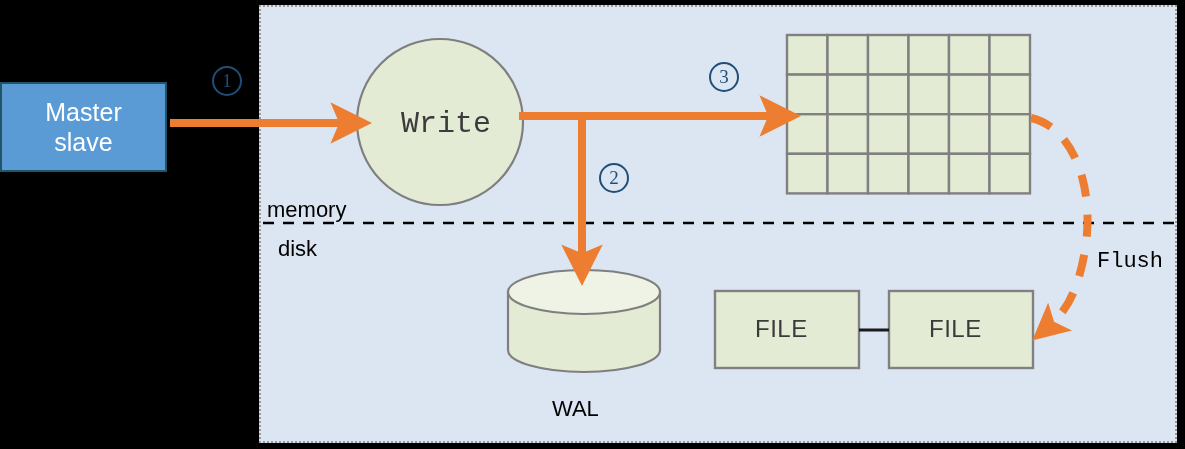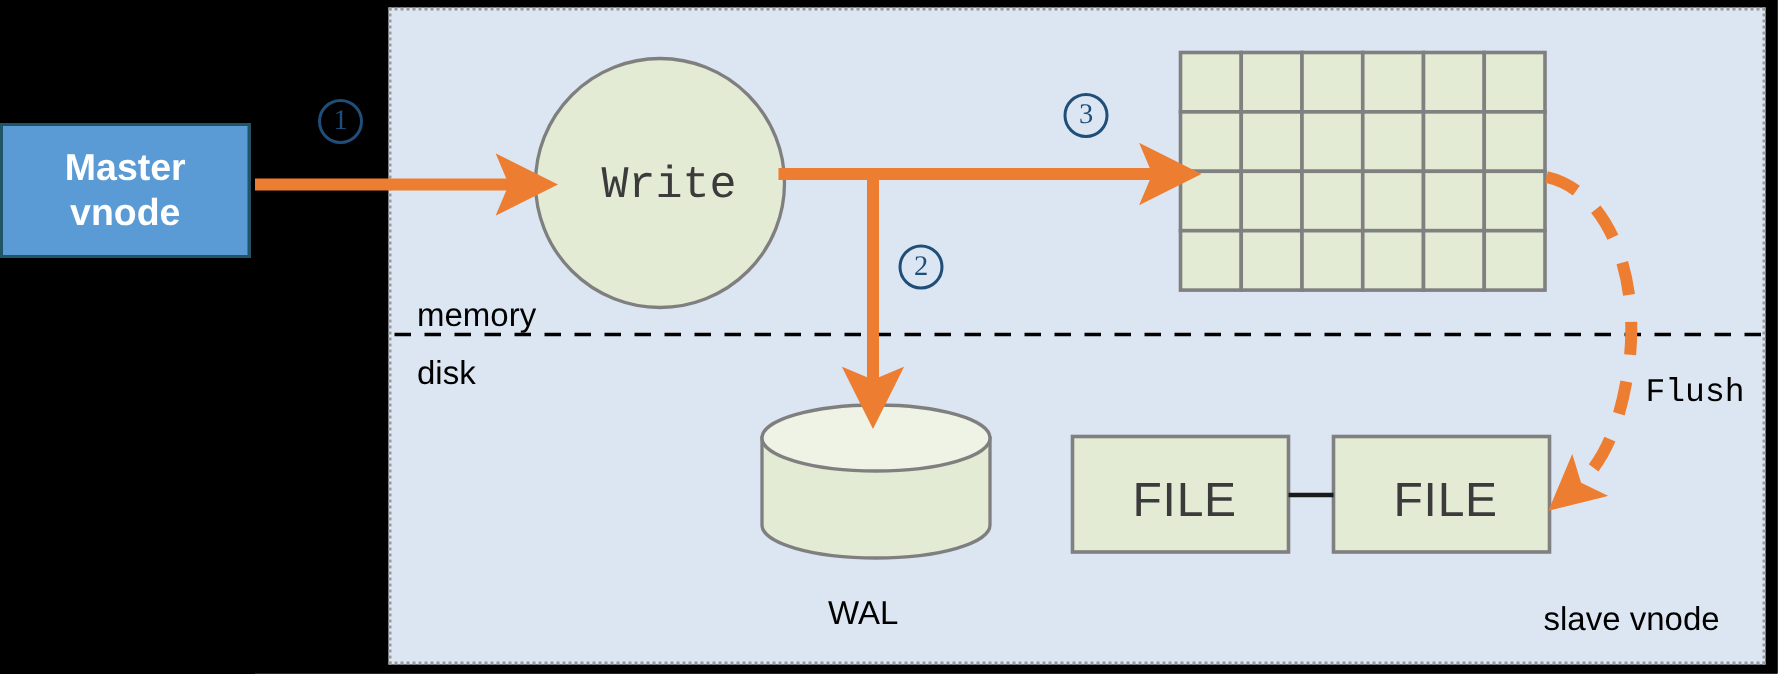--- a/index.html
+++ b/index.html
@@ -39,50 +39,49 @@
     border: 2px solid #1f5567;
     box-sizing: border-box;
     color: #ffffff;
     font-size: 25px;
     line-height: 1.22;
     display: flex;
     flex-direction: column;
     align-items: center;
     justify-content: center;
     text-align: center;
-    font-weight: bold;
   }
 
   
   #vector {
     position: absolute;
     left: 0;
     top: 0;
     width: 1185px;
     height: 449px;
     pointer-events: none;
   }
 
   
   .lbl {
     position: absolute;
     color: #000000;
     font-size: 22px;
     white-space: nowrap;
   }
-  #lbl-memory { left: 278px; top: 197px; }
+  #lbl-memory { left: 267px; top: 197px; }
   #lbl-disk   { left: 278px; top: 236px; }
   #lbl-wal    { left: 552px; top: 396px; }
   #lbl-flush  { left: 1097px; top: 249px; font-family: Liberation Mono, monospace; }
   #lbl-slave  { left: 1029px; top: 400px; }
 
   .node-label {
     position: absolute;
     color: #3b3b3b;
-    font-size: 32px;
+    font-size: 24px;
     white-space: nowrap;
   }
   #lbl-write { left: 401px; top: 107px; font-size: 30px; font-family: Liberation Mono, monospace; }
   #lbl-file-1 { left: 755px; top: 315px; letter-spacing: 0.5px; }
   #lbl-file-2 { left: 929px; top: 315px; letter-spacing: 0.5px; }
 
   
   .step {
     position: absolute;
     width: 30px;
@@ -103,21 +102,21 @@
 </style>
 </head>
 <body>
 
 <div id="stage">
 
   <div id="panel"></div>
 
   <div id="master-vnode">
     <span>Master</span>
-    <span>vnode</span>
+    <span>slave</span>
   </div>
 
   <svg id="vector" viewBox="0 0 1185 449" xmlns="http://www.w3.org/2000/svg">
     <defs>
       <marker id="arrowhead" markerWidth="5.2" markerHeight="5.2" refX="2.2" refY="2.6" orient="auto" markerUnits="strokeWidth">
         <path d="M0,0 L5.2,2.6 L0,5.2 L1.1,2.6 Z" fill="#ed7d31"></path>
       </marker>
       <marker id="arrowhead-flush" markerWidth="4.6" markerHeight="4.6" refX="2.0" refY="2.3" orient="auto" markerUnits="strokeWidth">
         <path d="M0,0 L4.6,2.3 L0,4.6 L1.0,2.3 Z" fill="#ed7d31"></path>
       </marker>
@@ -180,19 +179,18 @@
 
   <div class="lbl" id="lbl-memory">memory</div>
   <div class="lbl" id="lbl-disk">disk</div>
 
   <div class="lbl" id="lbl-wal">WAL</div>
 
   <div class="node-label" id="lbl-file-1">FILE</div>
   <div class="node-label" id="lbl-file-2">FILE</div>
 
   <div class="lbl" id="lbl-flush">Flush</div>
-  <div class="lbl" id="lbl-slave">slave vnode</div>
 
   <div class="step" id="step-1">1</div>
   <div class="step" id="step-2">2</div>
   <div class="step" id="step-3">3</div>
 
 </div>
 
 </body></html>

